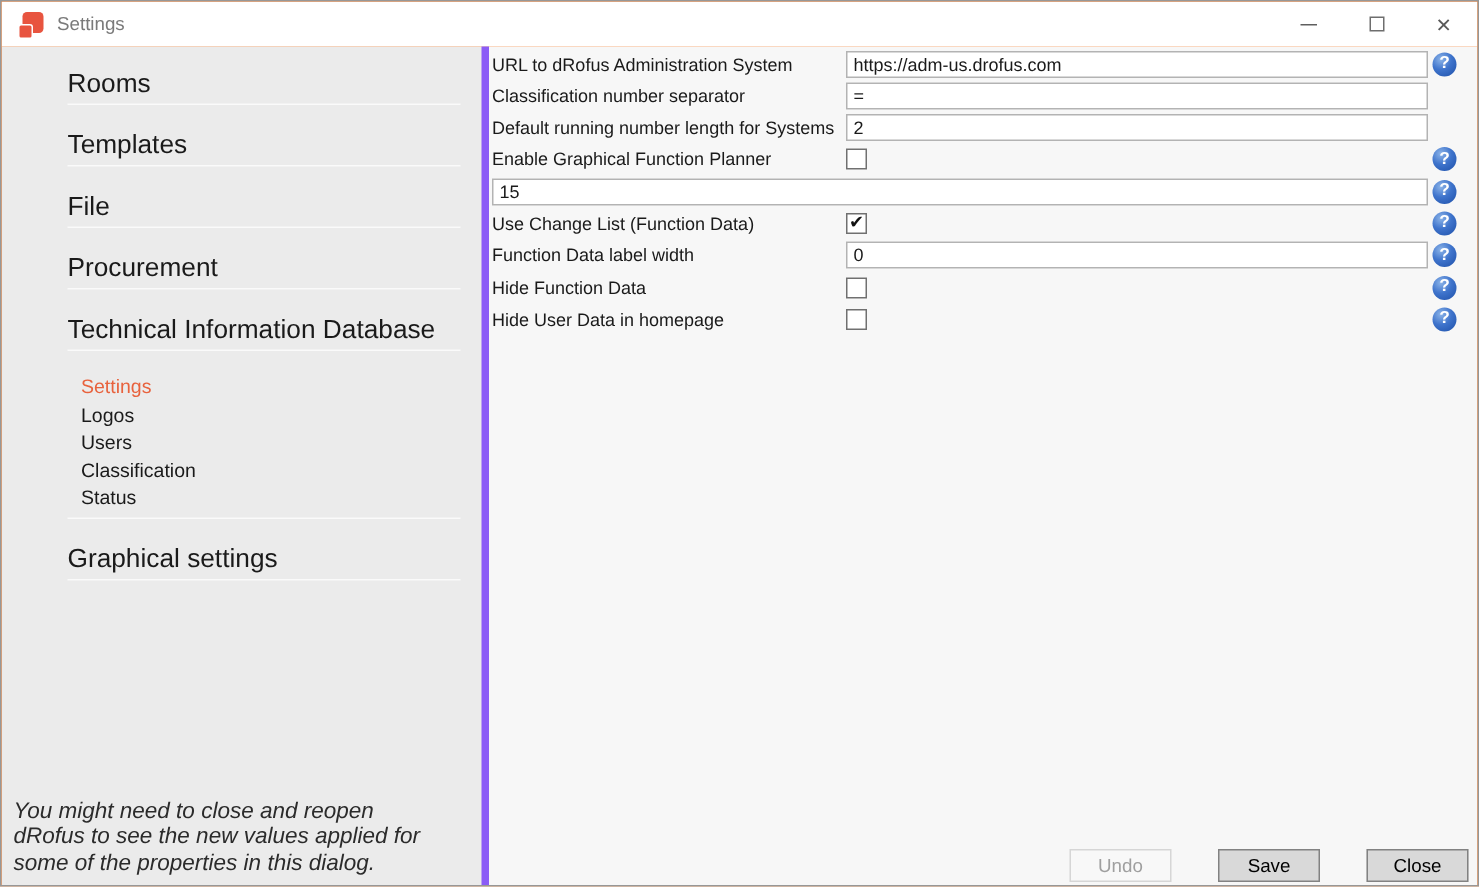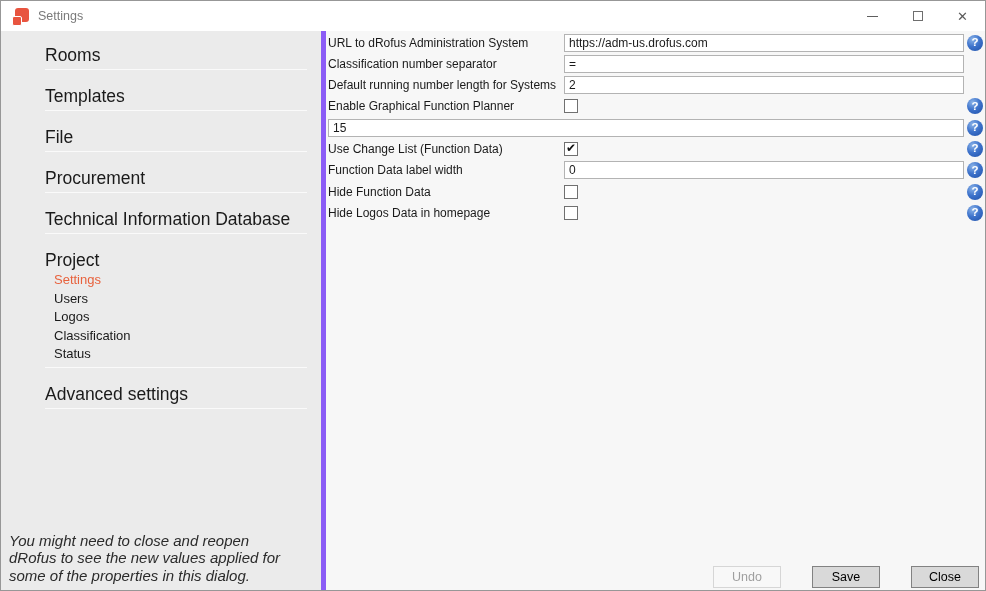--- a/index.html
+++ b/index.html
@@ -58,21 +58,21 @@
     position:absolute;left:8px;right:26px;bottom:6px;
     font-size:15px;font-style:italic;line-height:17.5px;color:#2b2b2b;
   }
 
   
   .main{
     flex:1;background:#f7f7f7;
     position:relative;
     padding:3px 0 0 2px;
   }
-  .form-row{display:flex;align-items:center;height:17px;margin-bottom:4.3px;padding-right:2px;}
+  .form-row{display:flex;align-items:center;height:17px;margin-bottom:4.3px;padding-right:14px;}
   .row-label{flex:0 0 236px;font-size:12px;color:#1a1a1a;white-space:nowrap;overflow:hidden;}
   .row-control{flex:1;display:flex;align-items:flex-start;min-width:0;}
   .text-input{
     width:100%;height:18px;
     border:1px solid #b3b3b3;background:#ffffff;
     font-family:"Liberation Sans","DejaVu Sans",sans-serif;
     font-size:12px;color:#1a1a1a;padding:0 4px;outline:none;
   }
   .checkbox{
     width:14px;height:14px;border:1px solid #707070;background:#ffffff;
@@ -140,32 +140,31 @@
           </div>
           <div class="nav-section">
             <div class="nav-heading">Procurement</div>
             <div class="nav-rule"></div>
           </div>
           <div class="nav-section">
             <div class="nav-heading">Technical Information Database</div>
             <div class="nav-rule"></div>
           </div>
           <div class="nav-section">
-            <div class="nav-heading">Project</div>
             <div class="nav-children">
               <div class="nav-child selected">Settings</div>
+              <div class="nav-child">Logos</div>
               <div class="nav-child">Users</div>
-              <div class="nav-child">Logos</div>
               <div class="nav-child">Classification</div>
               <div class="nav-child">Status</div>
             </div>
             <div class="nav-rule"></div>
           </div>
           <div class="nav-section">
-            <div class="nav-heading">Advanced settings</div>
+            <div class="nav-heading">Graphical settings</div>
             <div class="nav-rule"></div>
           </div>
         </div>
       <div class="note">You might need to close and reopen dRofus to see the new values applied for some of the properties in this dialog.</div>
     </div>
 
     <div class="main">
       <div id="form-root">
           <div class="form-row">
             <div class="row-label">URL to dRofus Administration System</div>
@@ -230,21 +229,21 @@
           <div class="form-row">
             <div class="row-label">Hide Function Data</div>
             <div class="row-control">
               <div class="checkbox"></div>
             </div>
             <div class="help-slot">
               <div class="help-icon">?</div>
             </div>
           </div>
           <div class="form-row">
-            <div class="row-label">Hide Logos Data in homepage</div>
+            <div class="row-label">Hide User Data in homepage</div>
             <div class="row-control">
               <div class="checkbox"></div>
             </div>
             <div class="help-slot">
               <div class="help-icon">?</div>
             </div>
           </div>
         </div>
       <div class="footer">
         <button class="btn disabled" disabled="">Undo</button>

